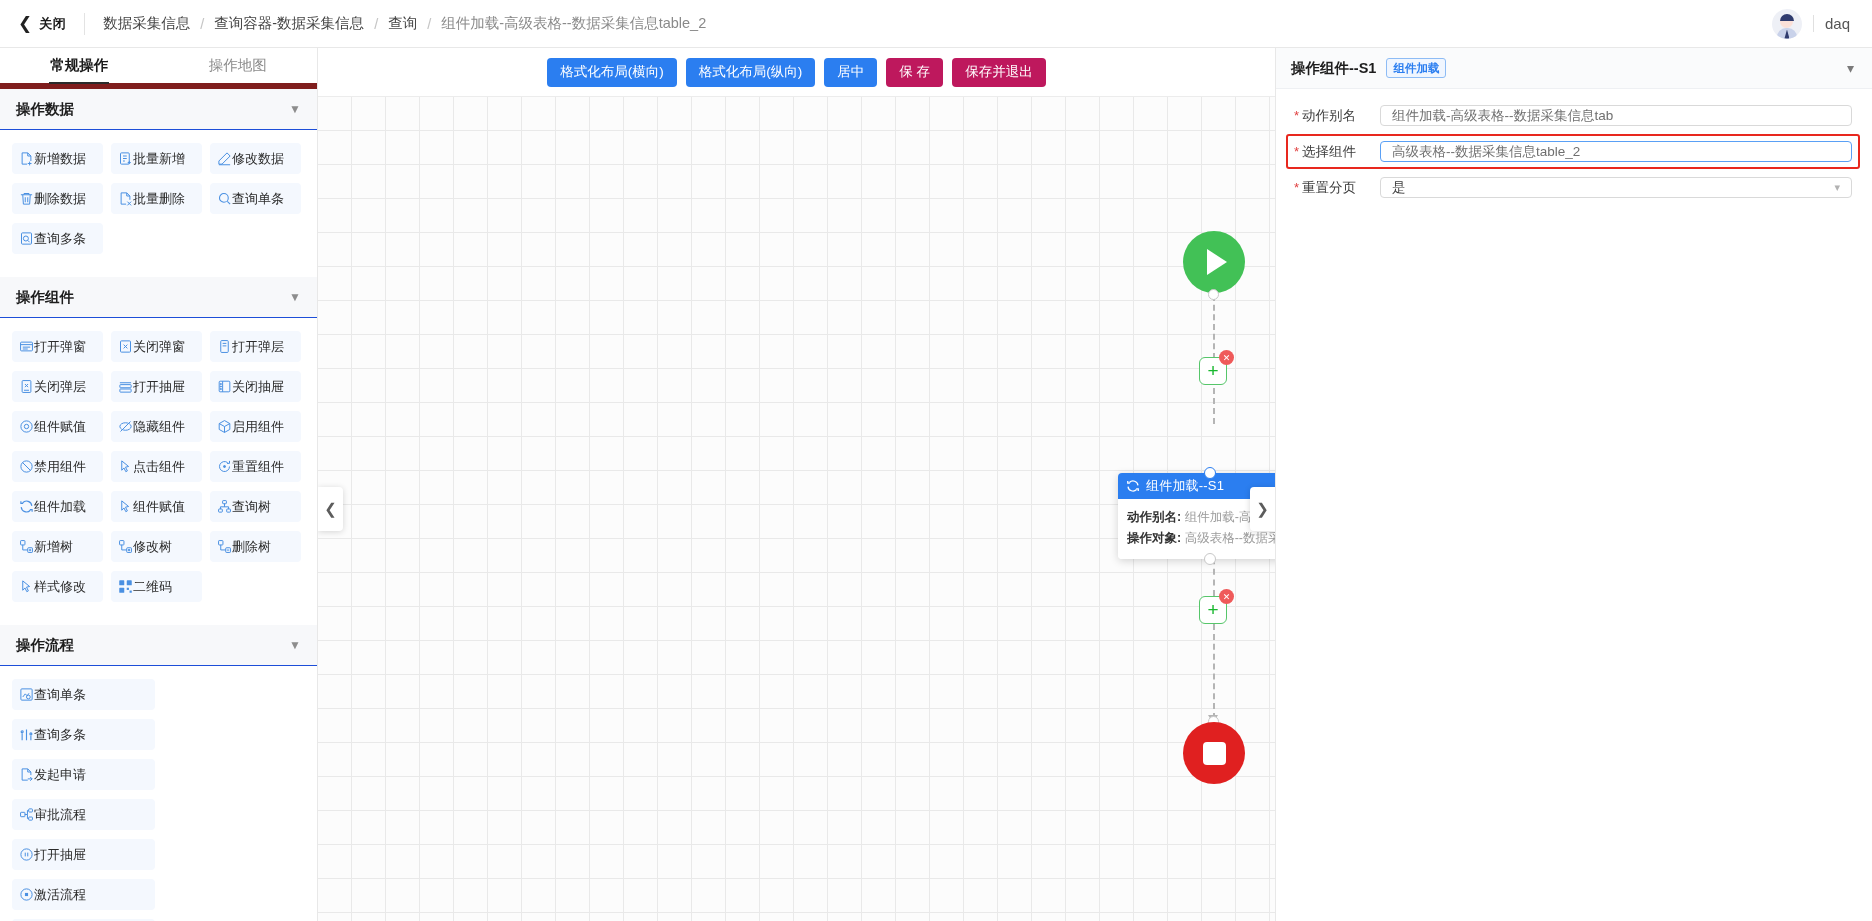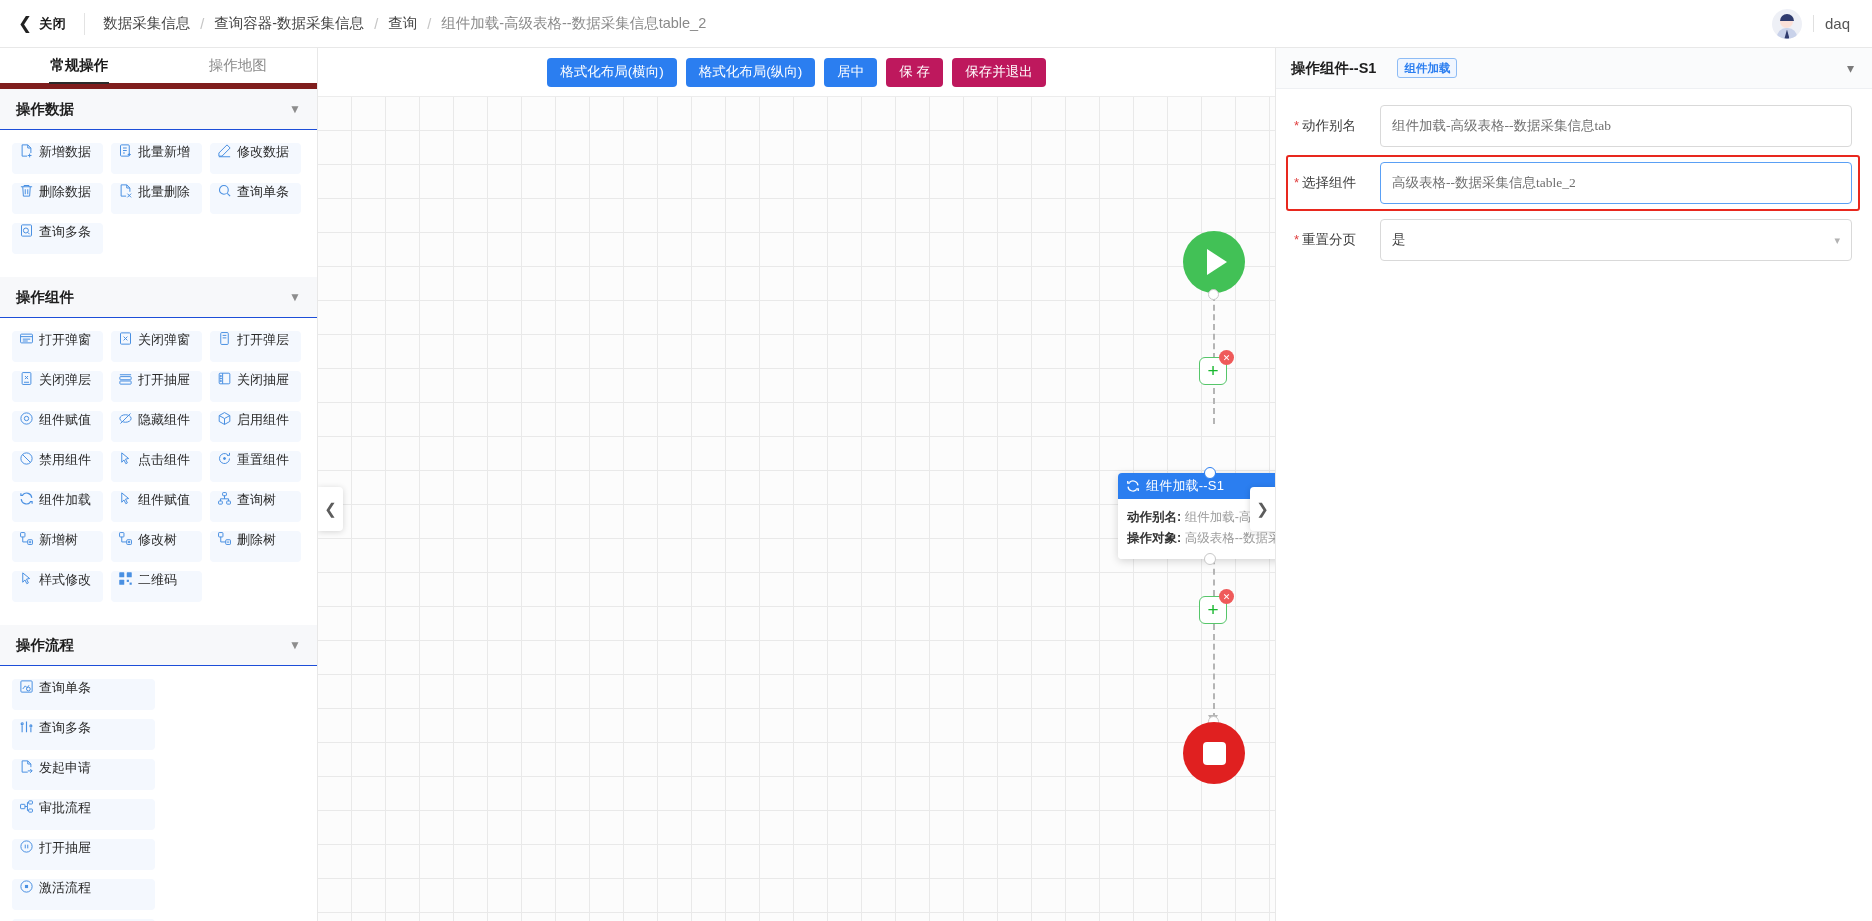--- a/index.html
+++ b/index.html
@@ -67,21 +67,21 @@
     height: 41px; display: flex; align-items: center;
     padding: 0 16px; background: #f7f8fa;
     border-bottom: 1px solid #1d4ed8;
     font-size: 14.5px; font-weight: 700; color: #1d1d1d; cursor: pointer;
   }
   .group-head .chev { margin-left: auto; color: #8d8d8d; font-size: 12px; }
   .grid { display: flex; flex-wrap: wrap; padding: 13px 12px 6px 12px; gap: 9px 8px; }
   .grid.two-col .cell { width: 143px; }
   .cell {
     width: 91px; height: 31px; background: #f4f8fe; border-radius: 4px;
-    display: flex; align-items: flex-start; gap: 5px;
+    display: flex; align-items: center; 
     padding: 0 7px; cursor: pointer; font-size: 13px; color: #2b2b2b;
     white-space: nowrap;
   }
   .cell .ic { width: 15px; height: 15px; flex: 0 0 15px; display: block; }
   .cell .ic svg { width: 15px; height: 15px; display: block; }
   .grid-pad { height: 8px; width: 100%; }
 
   
   .canvas-area { flex: 1; position: relative; background: #fff; min-width: 0; overflow: hidden; }
   .toolbar {
@@ -177,41 +177,41 @@
   .pane-toggle.right { right: 0; top: 50%; transform: translateY(-50%);
     border-radius: 4px 0 0 4px; }
 
   
   .rpanel {
     width: 597px; min-width: 597px; background: #fff;
     border-left: 1px solid #e8e8e8; display: flex; flex-direction: column;
     position: relative; z-index: 20;
   }
   .rp-head {
-    height: 41px; display: flex; align-items: center; gap: 21px;
+    height: 41px; display: flex; align-items: center; gap: 10px;
     padding: 0 18px 0 15px; background: #fafbfc; border-bottom: 1px solid #eef0f3;
   }
   .rp-title { font-size: 14.5px; font-weight: 700; color: #1d1d1d; }
   .rp-tag {
     border: 1px solid #8ebcf5; color: #2b7ef0; background: #f0f6ff;
     border-radius: 3px; font-size: 11.5px; padding: 1.5px 6px; font-weight: 700;
   }
   .rp-collapse { margin-left: auto; color: #7a7a7a; font-size: 14px; cursor: pointer; }
   .rp-form { padding: 16px 20px 0 18px; }
   .frow { display: flex; align-items: center; margin-bottom: 15px; position: relative; }
   .frow .lbl {
     width: 86px; min-width: 86px; text-align: left; padding-right: 10px;
     font-size: 13.5px; color: #3d3d3d; white-space: nowrap;
   }
   .frow .req { color: #e04141; margin-right: 3px; font-size: 13px; }
   .fctl {
-    flex: 1; height: 42px; border: 1px solid #d9d9d9; border-radius: 4px;
+    flex: 1; height: 21px; border: 1px solid #d9d9d9; border-radius: 4px;
     display: flex; align-items: center; padding: 8px 11px;
     font-size: 13.5px; color: #6f6f6f; background: #fff; cursor: text;
-    overflow: hidden; white-space: nowrap; font-family: Liberation Serif, serif;
+    overflow: hidden; white-space: nowrap;
   }
   .fctl.focused { border-color: #5aa0f5; }
   .fctl .caret { margin-left: auto; color: #b2b2b2; font-size: 11px; }
   .fctl.select { cursor: pointer; color: #3d3d3d; }
   .hl-box {
     position: absolute; left: -8px; right: -8px; top: -7px; bottom: -7px;
     border: 2px solid #e8281e; border-radius: 3px; pointer-events: none;
   }
 </style>
 </head>

